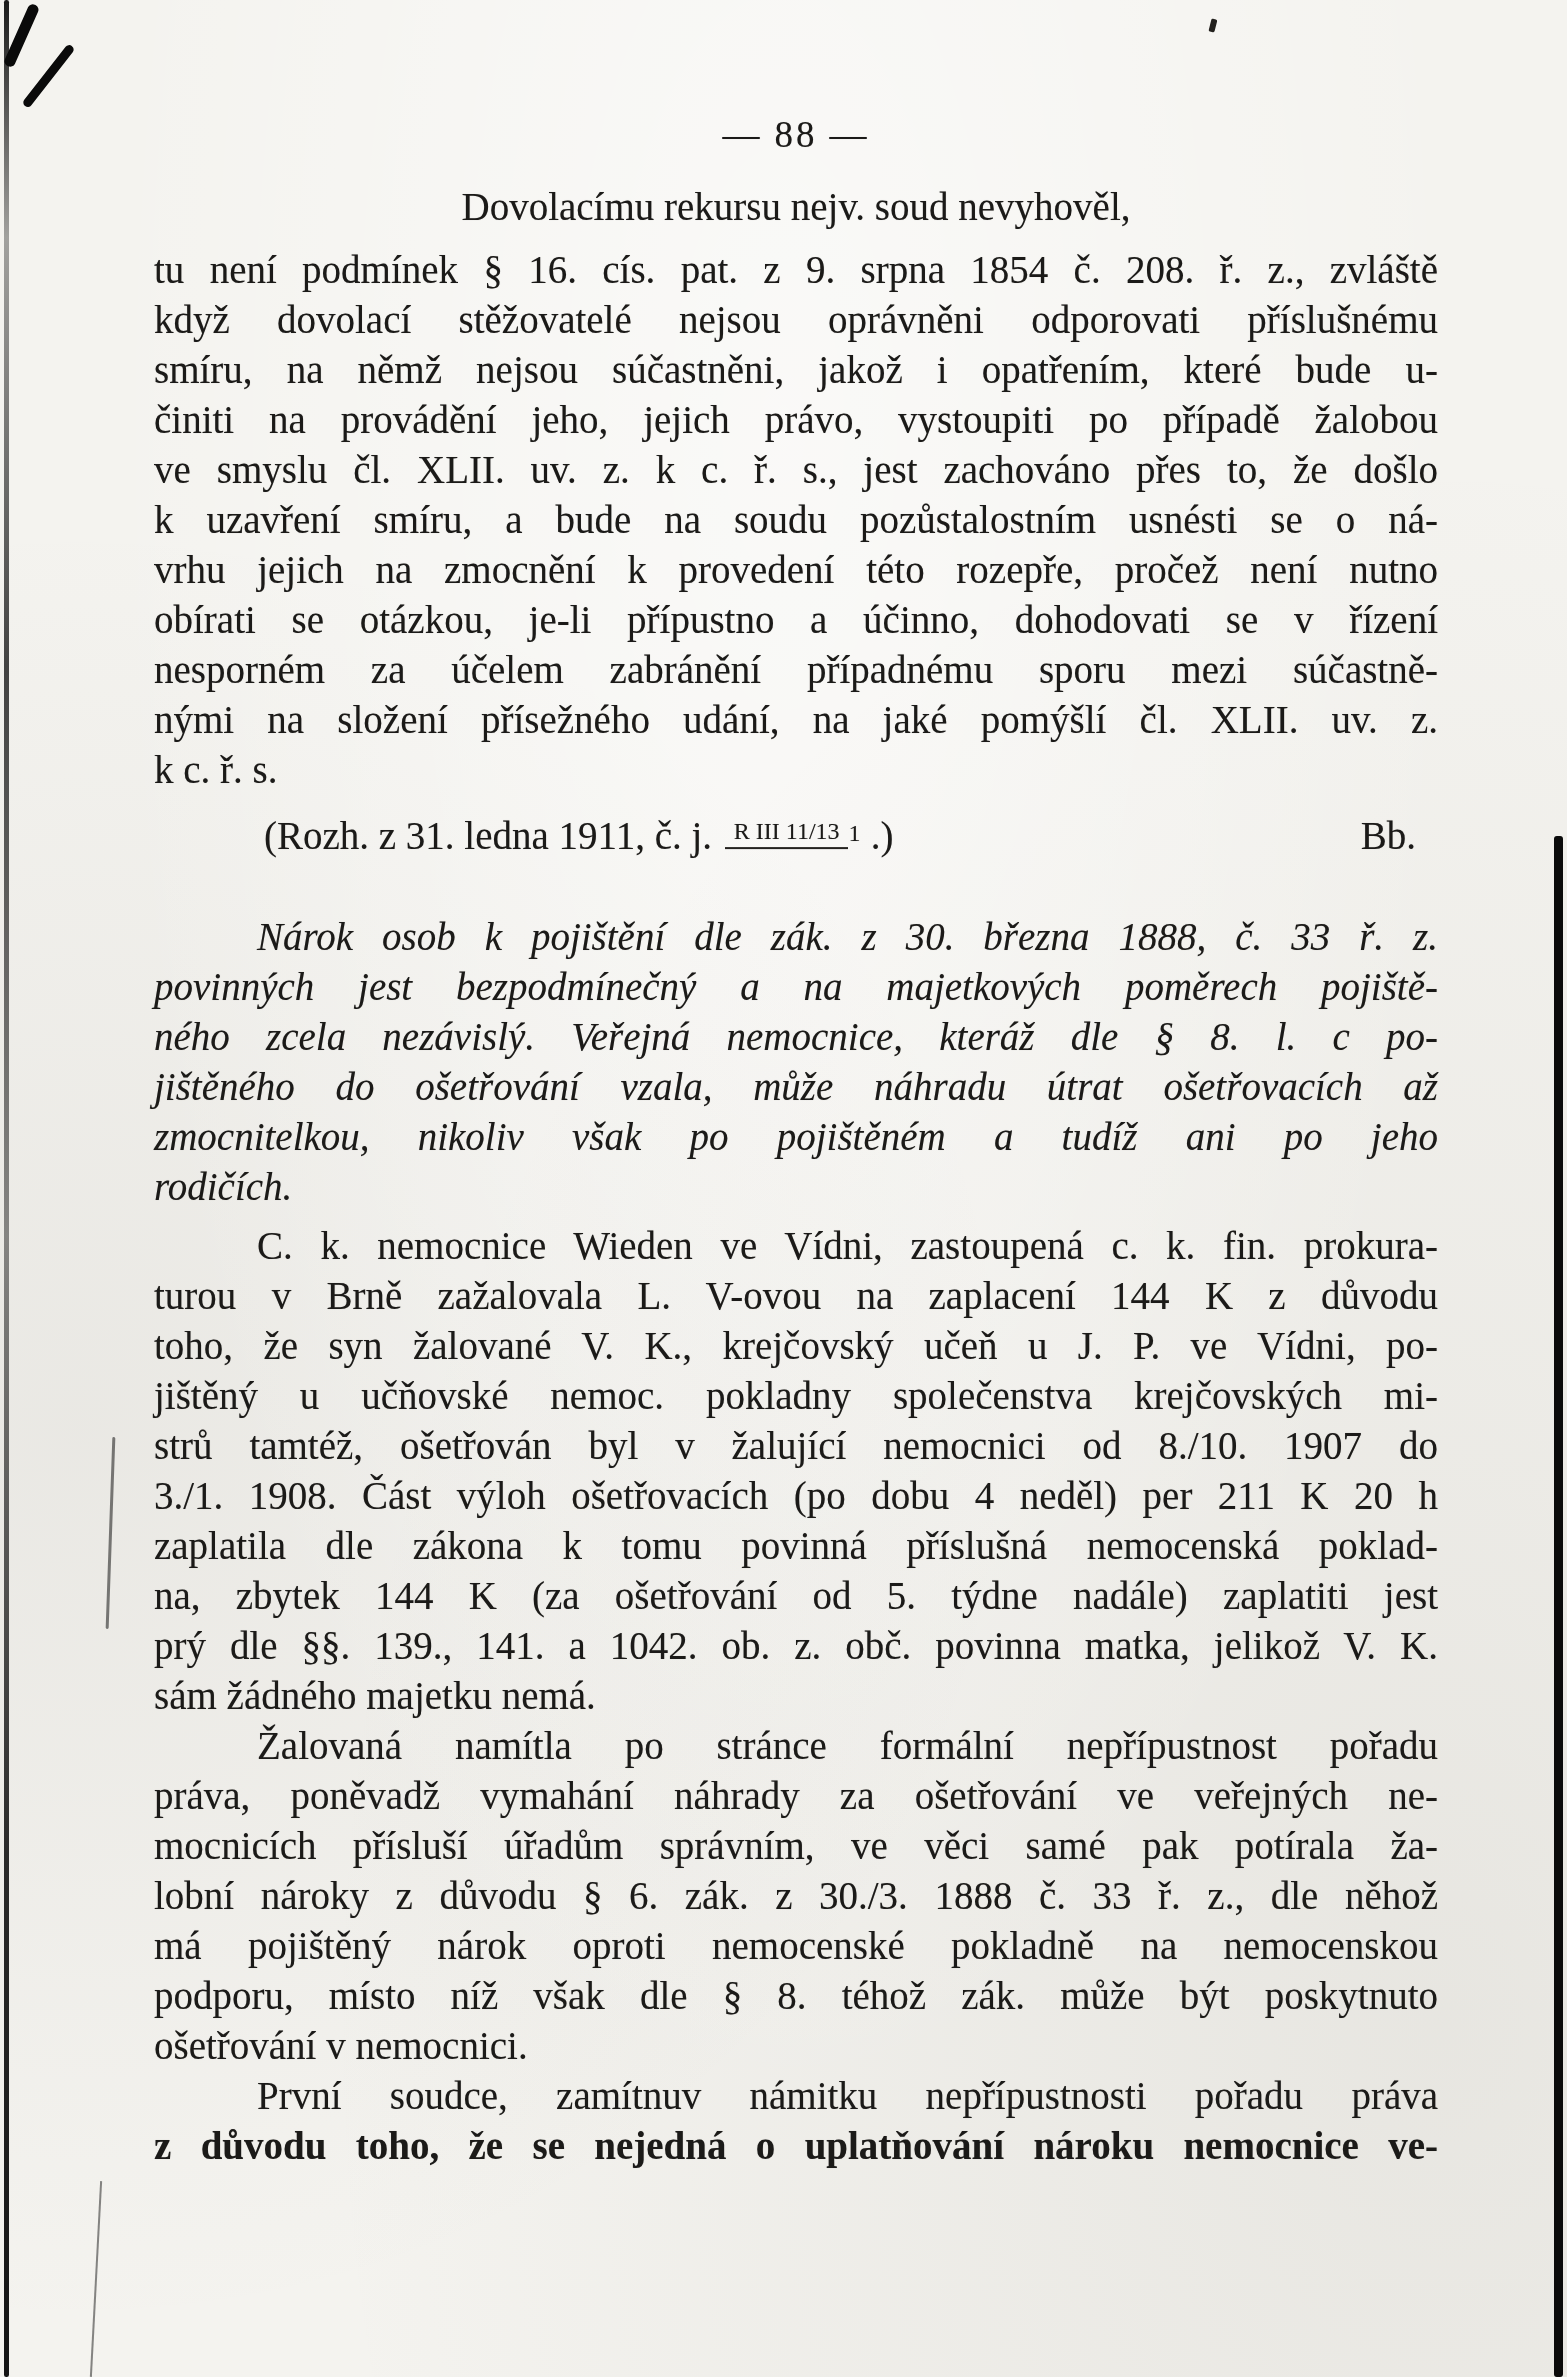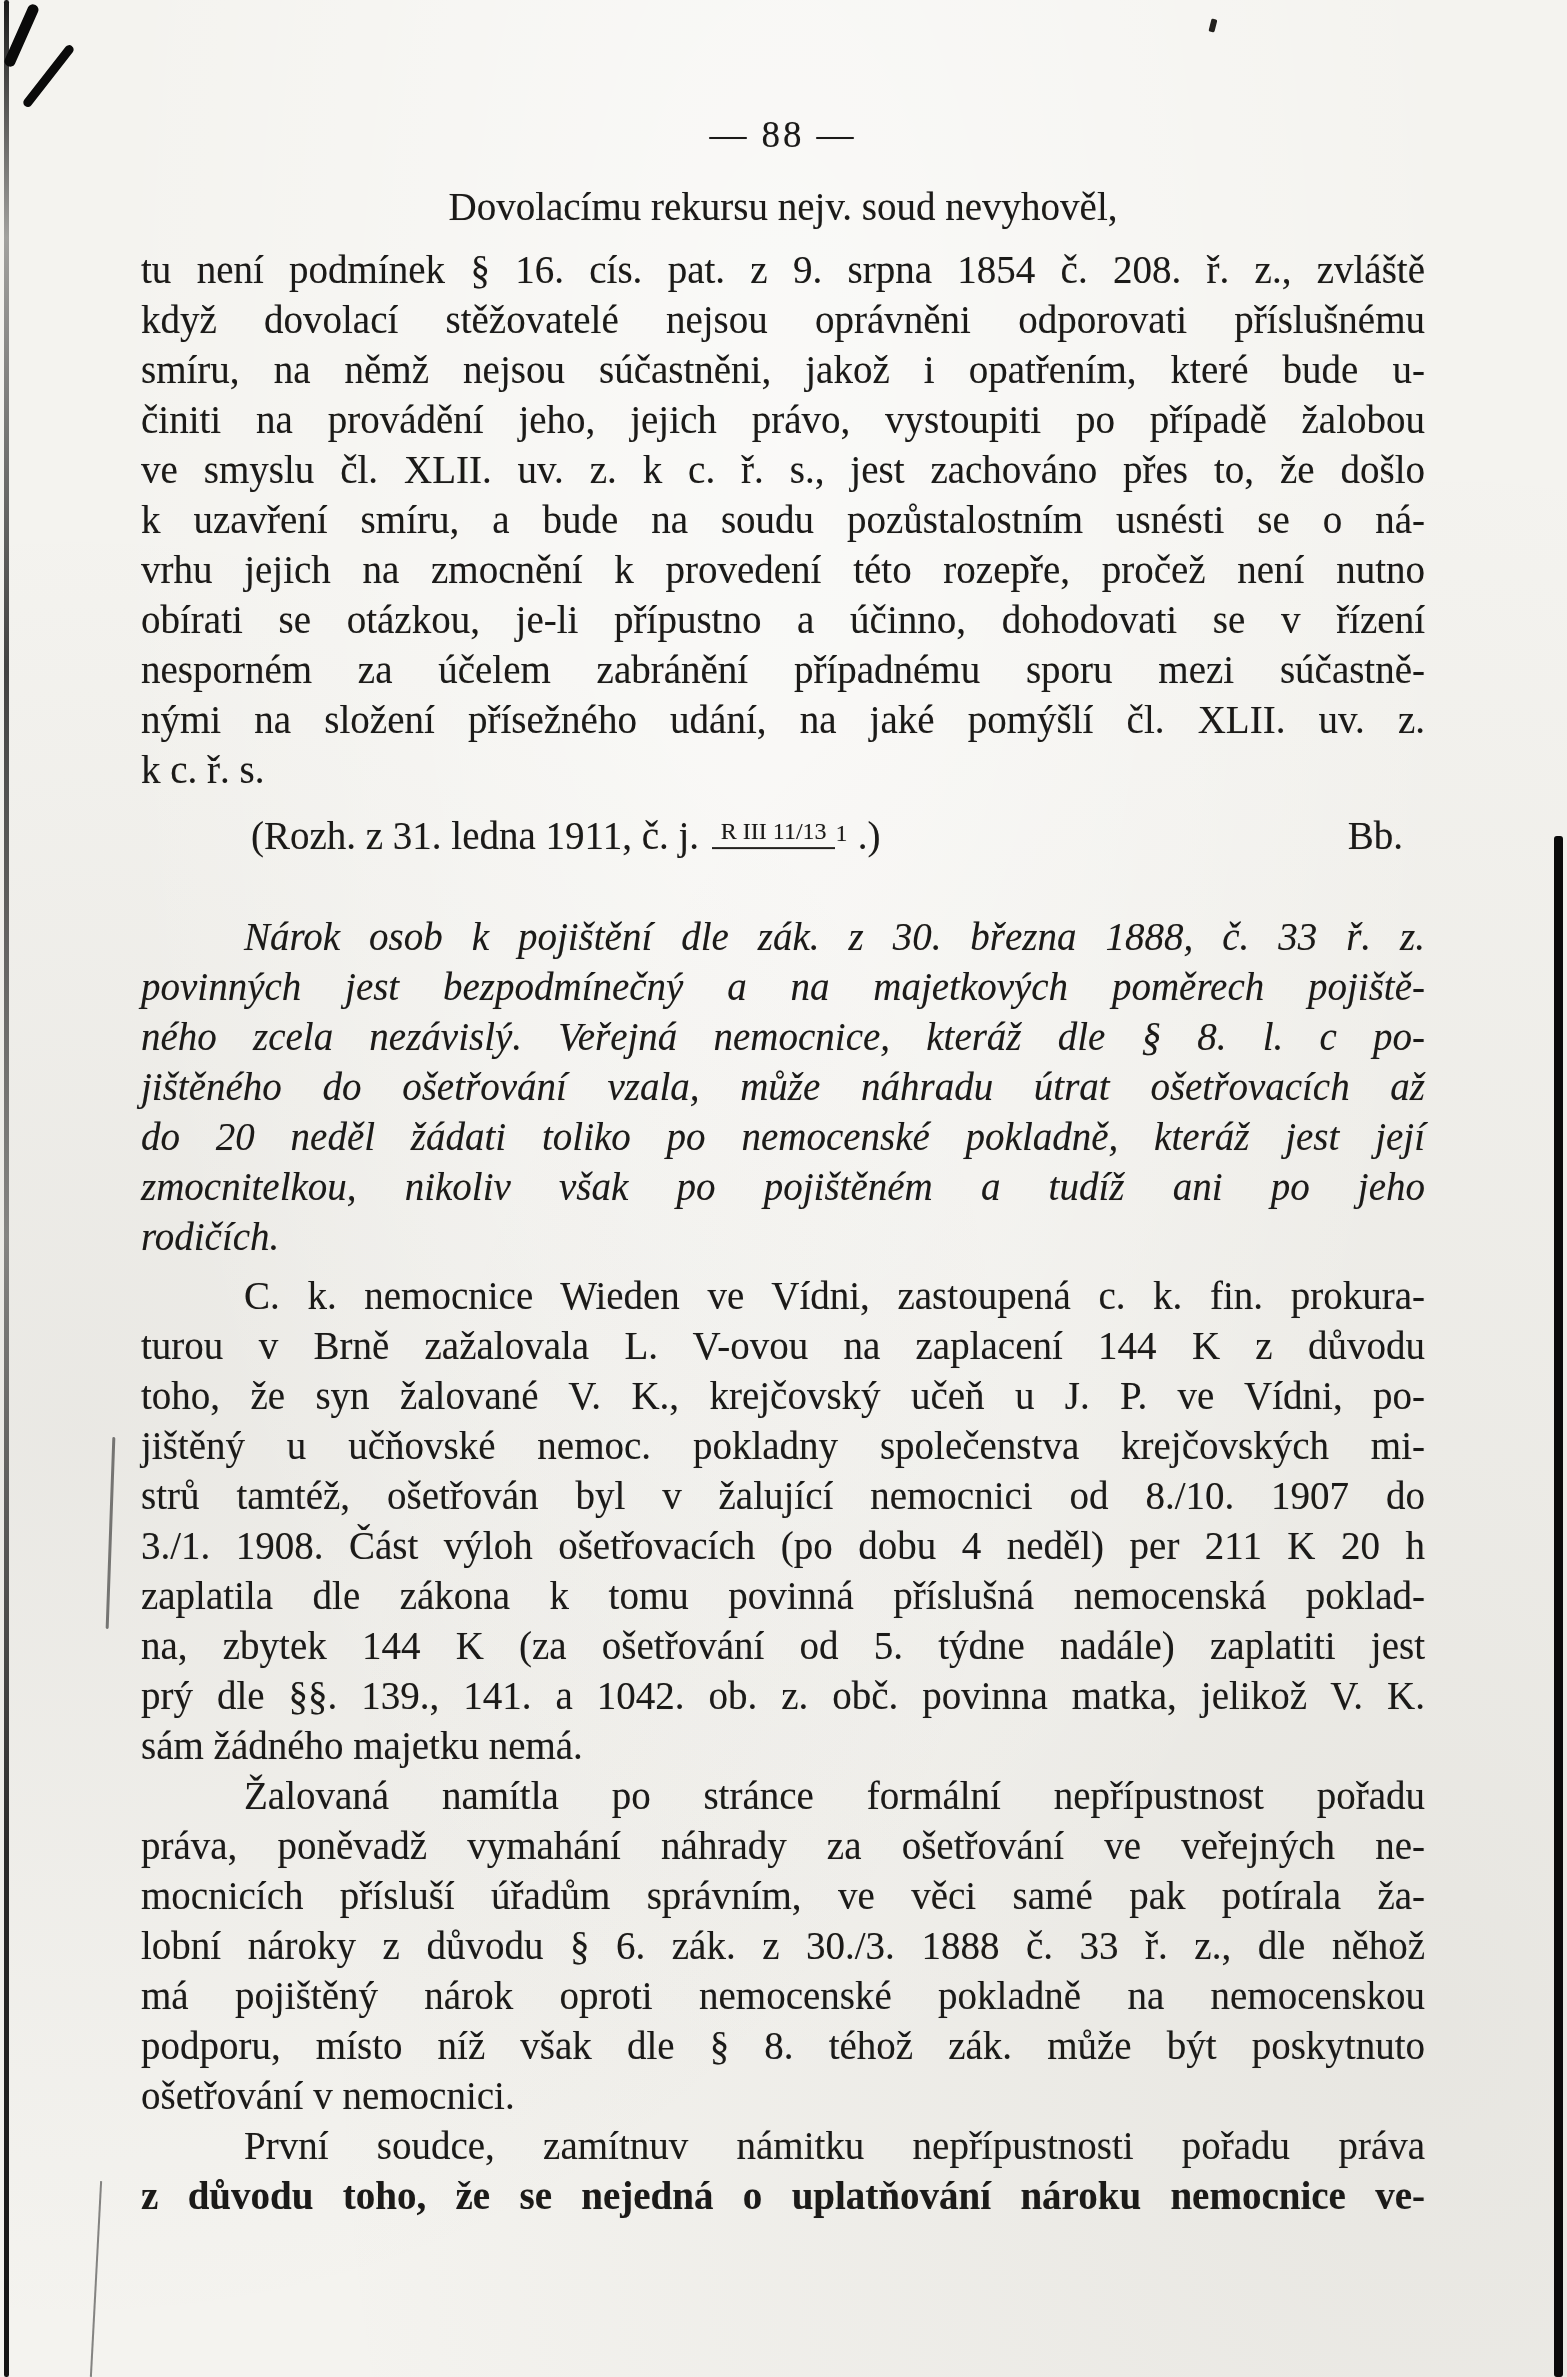--- a/index.html
+++ b/index.html
@@ -17,21 +17,21 @@
       radial-gradient(ellipse at 92% 85%, rgba(120,115,100,0.10), transparent 55%),
       radial-gradient(ellipse at 5% 60%, rgba(110,105,95,0.08), transparent 45%),
       #f4f3ef;
     font-family: "Liberation Serif", "DejaVu Serif", serif;
     color: #1b1a18;
   }
 
   
   .content {
     position: absolute;
-    left: 141px;
+    left: 154px;
     top: 110px;
     width: 1284px;
     font-size: 39px;
     line-height: 50px;
     text-shadow: 0 0 0.7px rgba(20,18,15,0.35);
   }
   .page-number {
     text-align: center;
     font-size: 37px;
     letter-spacing: 2.9px;
@@ -168,21 +168,20 @@
         <span>.)</span>
       </span>
       <span class="cit-right">Bb.</span>
     </div>
 
     <div class="para italic indent-first headnote">
         <div class="line">Nárok osob k pojištění dle zák. z 30. března 1888, č. 33 ř. z.</div>
         <div class="line">povinných jest bezpodmínečný a na majetkových poměrech pojiště-</div>
         <div class="line">ného zcela nezávislý. Veřejná nemocnice, kteráž dle § 8. l. c po-</div>
         <div class="line">jištěného do ošetřování vzala, může náhradu útrat ošetřovacích až</div>
-        <div class="line">do 20 neděl žádati toliko po nemocenské pokladně, kteráž jest její</div>
         <div class="line">zmocnitelkou, nikoliv však po pojištěném a tudíž ani po jeho</div>
         <div class="line">rodičích.</div>
       </div>
 
     <div class="para indent-first">
         <div class="line">C. k. nemocnice Wieden ve Vídni, zastoupená c. k. fin. prokura-</div>
         <div class="line">turou v Brně zažalovala L. V-ovou na zaplacení 144 K z důvodu</div>
         <div class="line">toho, že syn žalované V. K., krejčovský učeň u J. P. ve Vídni, po-</div>
         <div class="line">jištěný u učňovské nemoc. pokladny společenstva krejčovských mi-</div>
         <div class="line">strů tamtéž, ošetřován byl v žalující nemocnici od 8./10. 1907 do</div>

